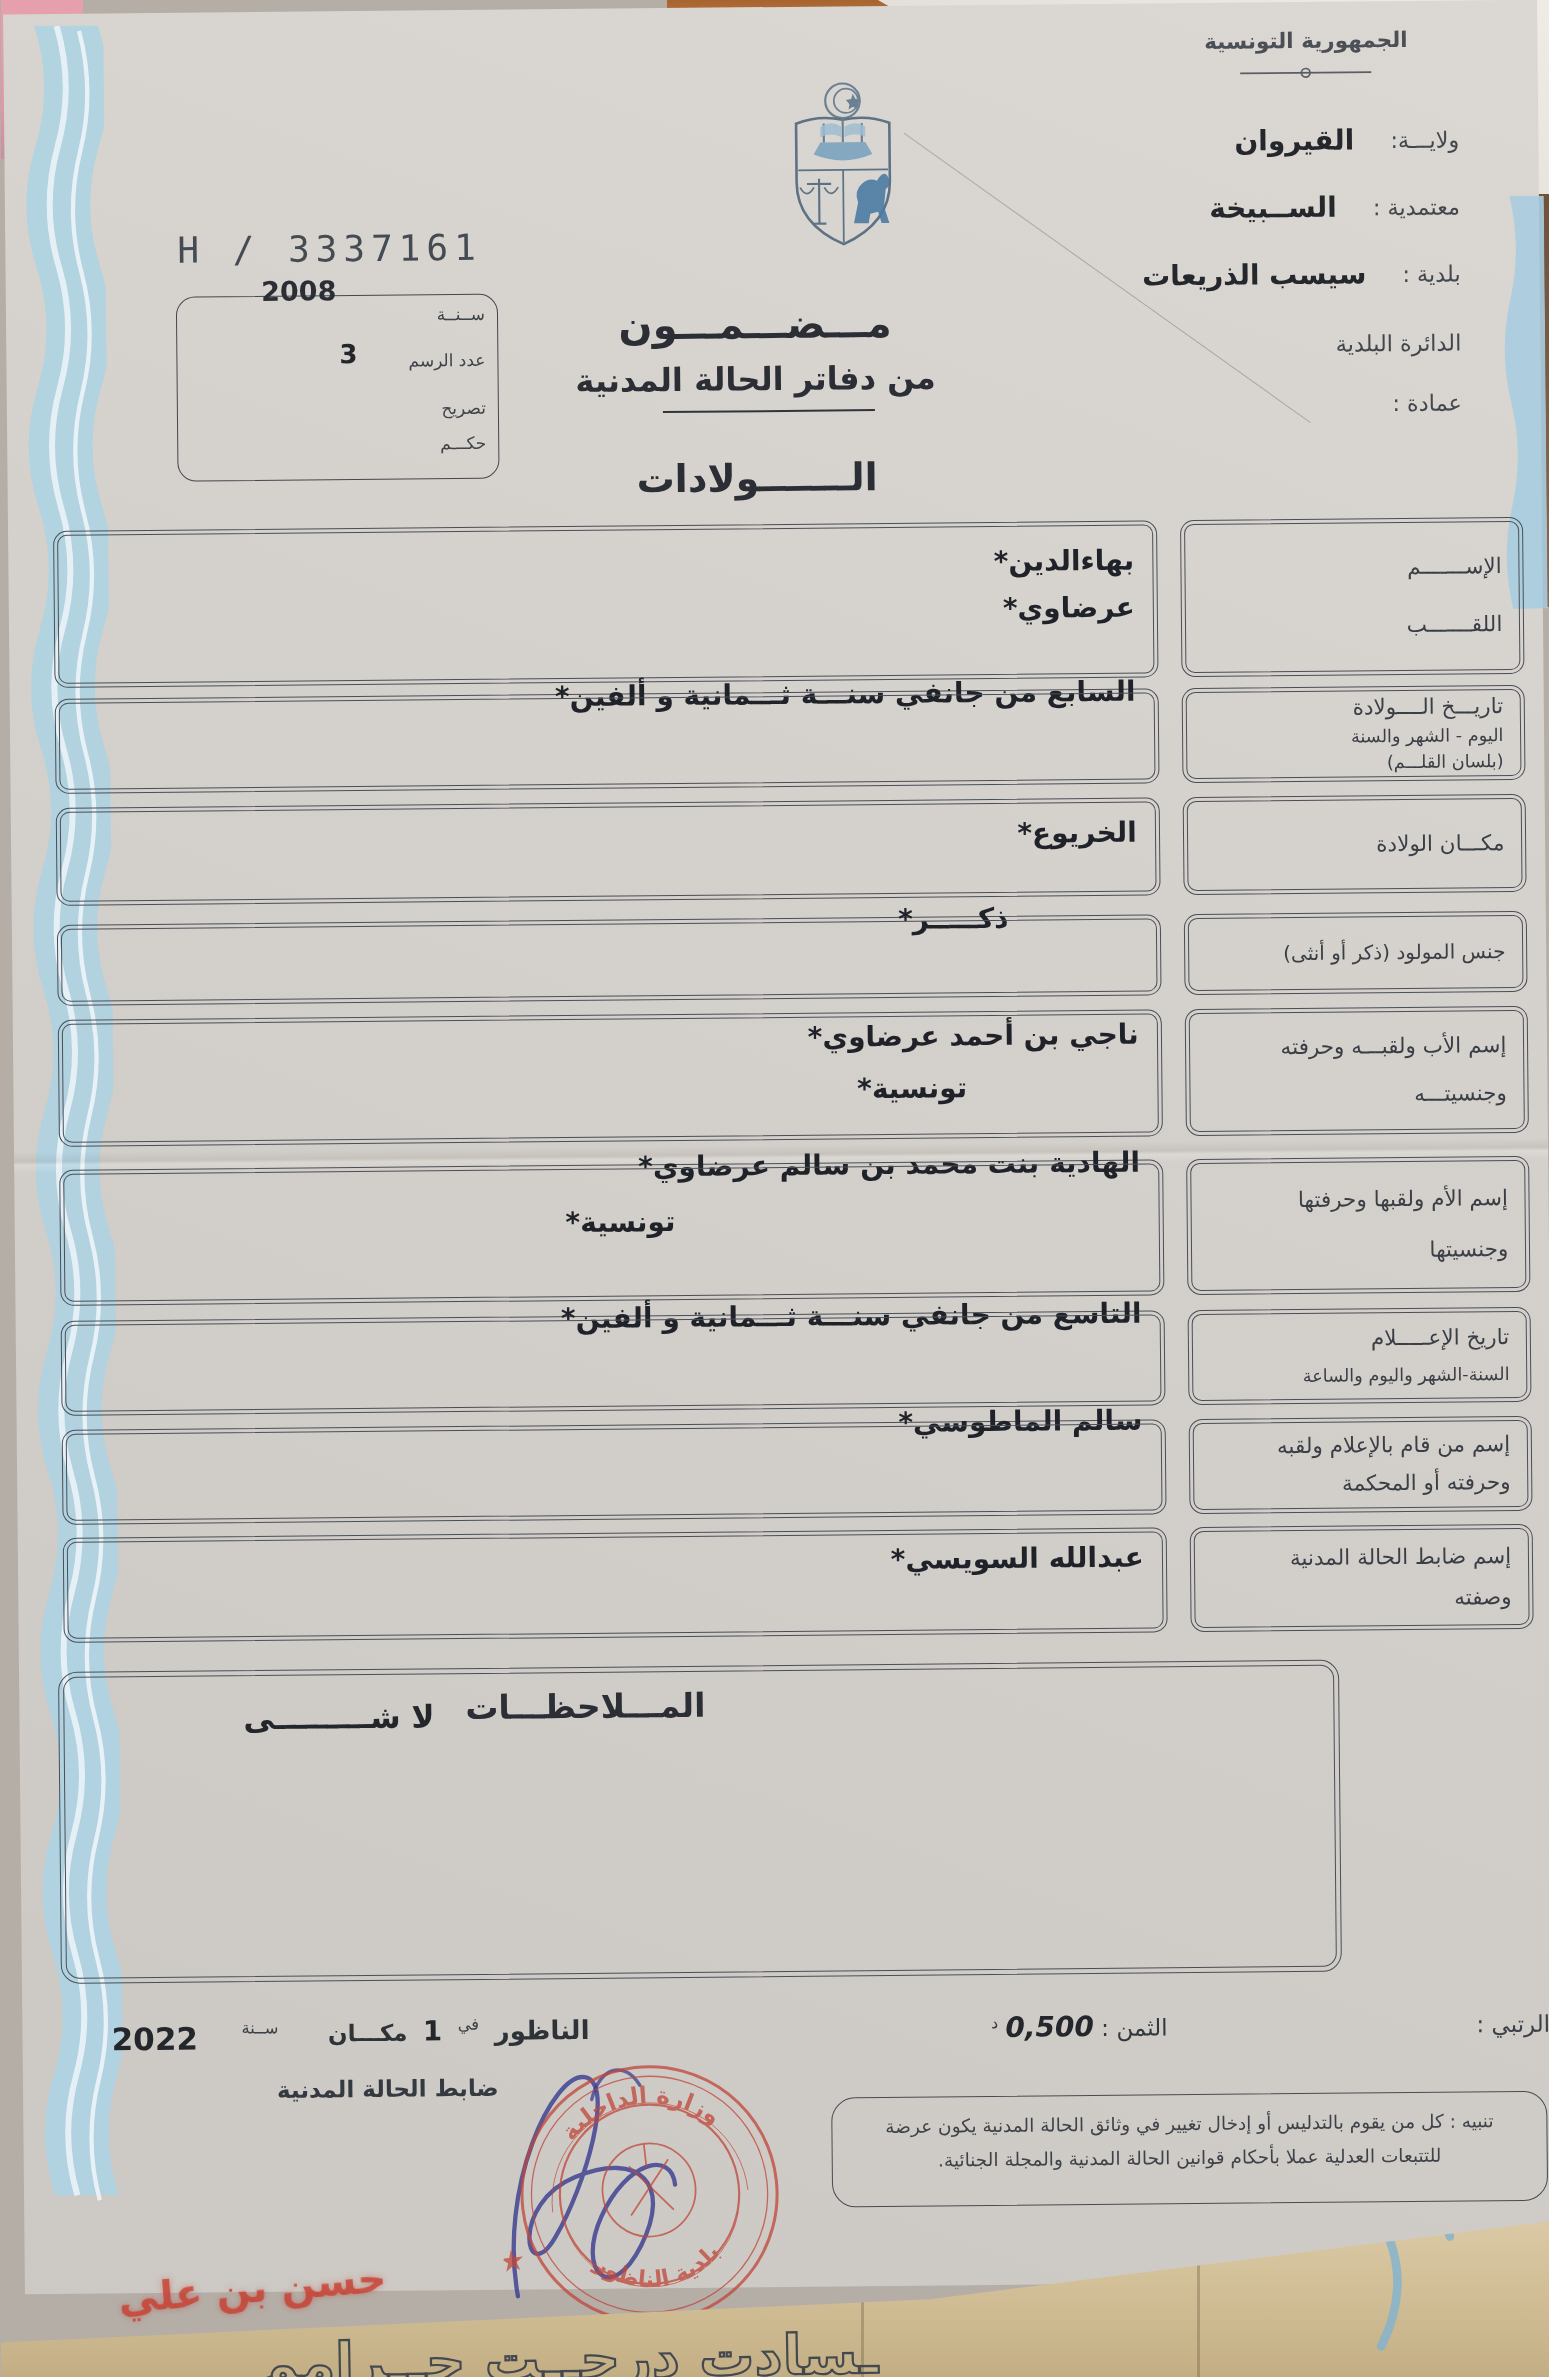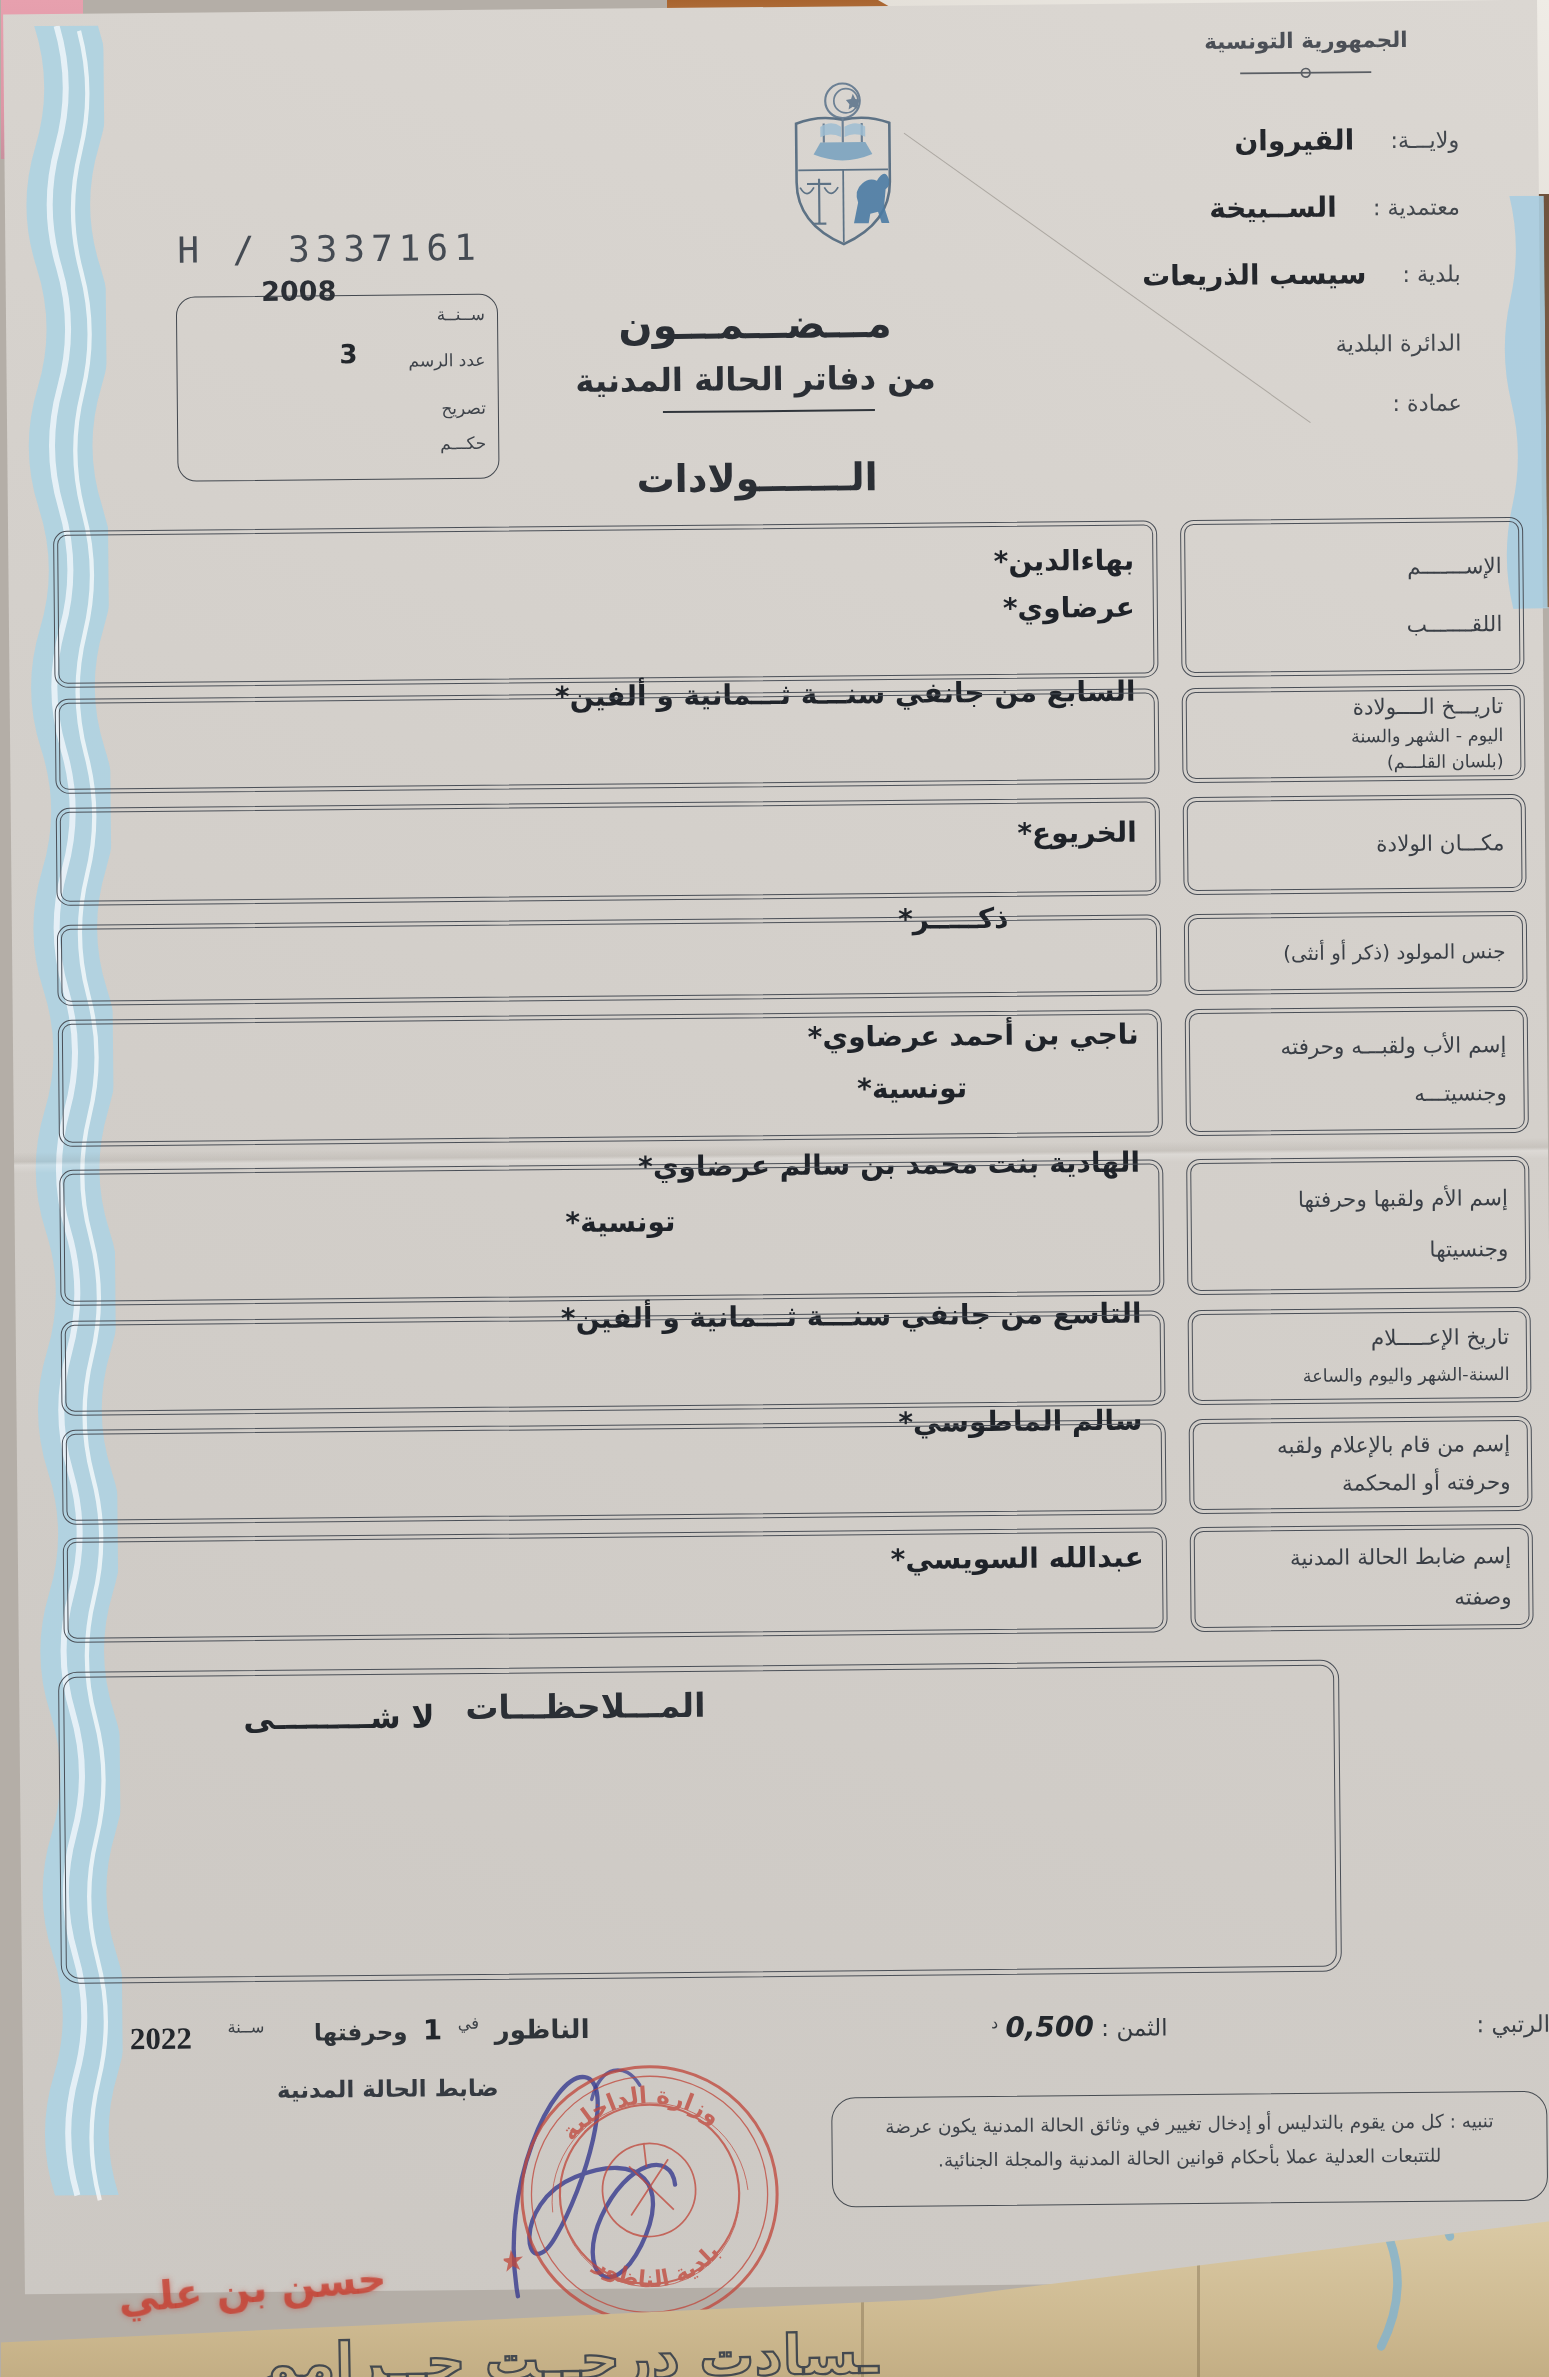--- a/index.html
+++ b/index.html
@@ -103,21 +103,21 @@
   .f-price{position:absolute;left:861px;top:2006px;width:284px;font-size:23px;color:#33383e;}
   .f-price b{font-size:28px;color:#23272c;font-style:italic;}
   .f-price sup{font-size:15.5px;}
   .f-date{position:absolute;left:50px;top:2001px;width:517px;display:flex;
           align-items:baseline;gap:15.5px;}
   .fd-place{font-size:26px;font-weight:bold;color:#2e3338;text-align:right;}
   .fd-in{font-size:16.4px;color:#3c4147;transform:translateY(-10.3px);}
   .fd-day{font-size:27.6px;font-weight:bold;color:#23272c;}
   .fd-month{font-size:23px;font-weight:bold;color:#2e3338;}
   .fd-snlab{font-size:16.4px;color:#3c4147;transform:translateY(-8.6px);margin-right:34px;}
-  .fd-year{font-size:31px;font-weight:bold;color:#23272c;transform:translateY(6.9px);margin-right:20px;font-family:Liberation Serif, serif;}
+  .fd-year{font-size:31px;font-weight:bold;color:#23272c;transform:translateY(6.9px);margin-right:28px;}
   .f-officer{position:absolute;left:254px;top:2065px;font-size:23px;font-weight:600;color:#353a41;}
   .wbox{position:absolute;left:808px;top:2091px;width:716px;height:110px;
         border:1.7px solid #474c52;border-radius:24px;padding:12px 26px 0;
         box-sizing:border-box;text-align:center;}
   .wline{font-size:18.5px;color:#3e434a;line-height:1.85;}
   .signature{position:absolute;left:448px;top:2039px;}
   .roundstamp{position:absolute;left:479px;top:2048px;opacity:.9;}
   .namestamp{position:absolute;left:93px;top:2253px;font-size:40px;font-weight:800;
         color:rgba(198,62,48,.78);transform:rotate(-4deg);filter:blur(0.4px);
         text-shadow:0 0 6px rgba(198,62,48,.45);}
@@ -314,21 +314,21 @@
     <div class="f-price">
       <span>الثمن :</span>
       <b>0,500</b>
       <sup>د</sup>
     </div>
 
     <div class="f-date">
       <span class="fd-place">الناظور</span>
       <span class="fd-in">في</span>
       <span class="fd-day">1</span>
-      <span class="fd-month">وحرفتها</span>
+      <span class="fd-month">مكـــان</span>
       <span class="fd-snlab">ســنة</span>
       <span class="fd-year">2022</span>
     </div>
 
     <div class="f-officer">ضابط الحالة المدنية</div>
 
     <div class="wbox">
       <div class="wline">تنبيه : كل من يقوم بالتدليس أو إدخال تغيير في وثائق الحالة المدنية يكون عرضة</div>
       <div class="wline">للتتبعات العدلية عملا بأحكام قوانين الحالة المدنية والمجلة الجنائية.</div>
     </div>

